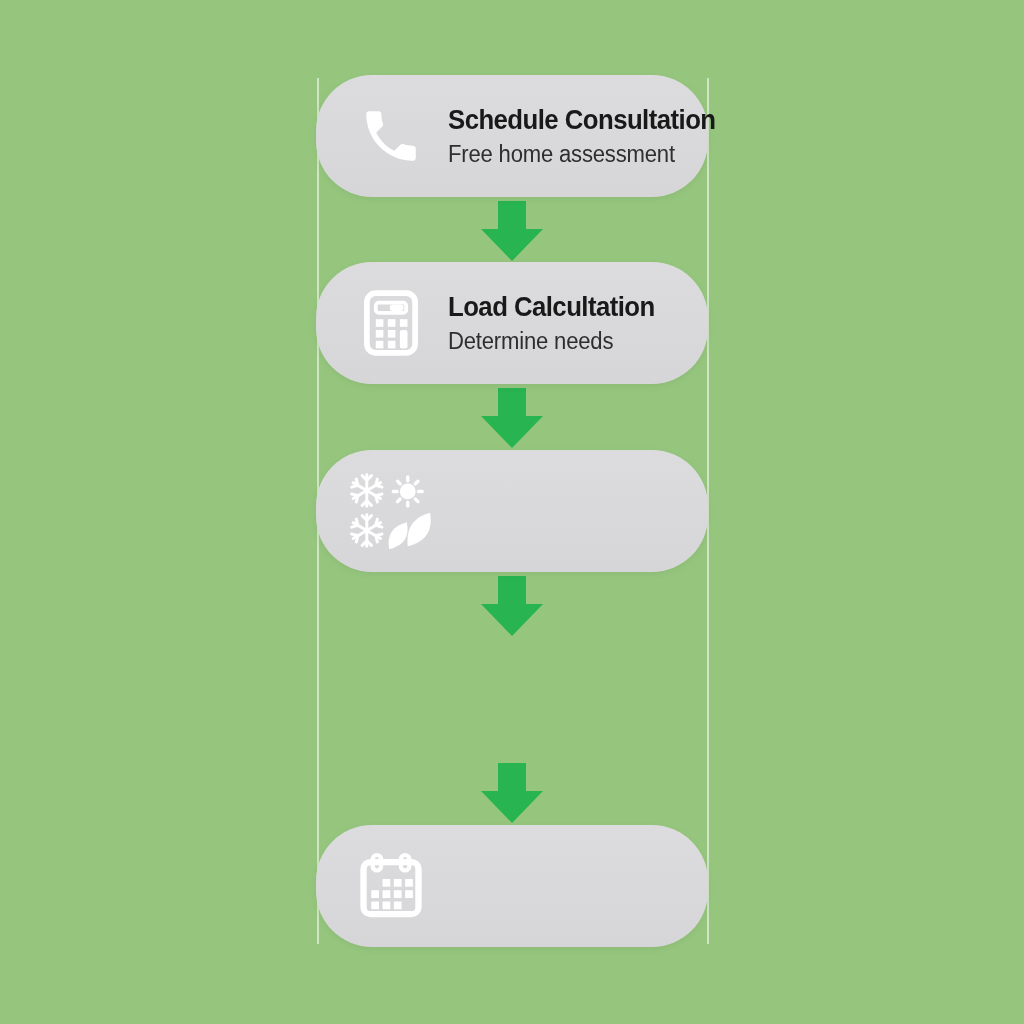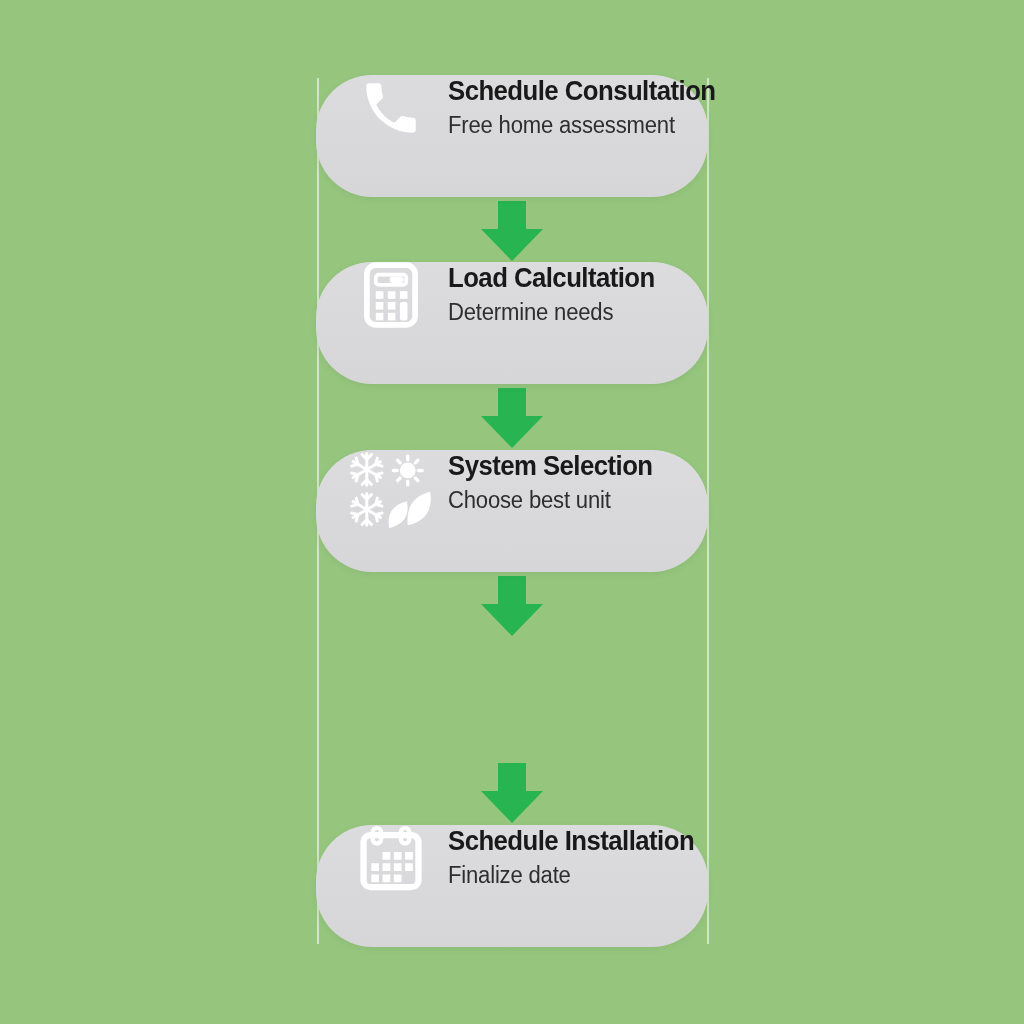--- a/index.html
+++ b/index.html
@@ -13,21 +13,21 @@
   .vline{
     position:absolute;top:78px;height:866px;width:2px;
     background:rgba(255,255,255,0.55);z-index:0;
   }
   .vline-left{left:317px;}
   .vline-right{left:707px;}
   .step{
     position:absolute;left:316px;width:392px;height:122px;
     background:linear-gradient(180deg,#dcdcde 0%,#d6d6d8 100%);
     border-radius:56px;
-    display:flex;align-items:flex-start;
+    display:flex;align-items:center;
     z-index:2;
     box-shadow:0 2px 6px rgba(60,90,50,0.10);
   }
   .icon-cell{
     width:86px;margin-left:32px;flex:0 0 auto;
     display:flex;align-items:center;justify-content:center;
   }
   .text-cell{margin-left:14px;flex:1;}
   .step-title{
     font-size:28px;font-weight:bold;color:#191919;
@@ -140,24 +140,20 @@
           <use href="#ray" transform="rotate(225)"></use>
           <use href="#ray" transform="rotate(270)"></use>
           <use href="#ray" transform="rotate(315)"></use>
         </g>
         <g>
           <path d="M44 84 Q40 61 63 55 Q68 78 44 84 Z" fill="#ffffff"></path>
           <path d="M64 81 Q61 52 88 45 Q93 74 64 81 Z" fill="#ffffff"></path>
         </g>
       </svg>
     </div>
-    <div class="text-cell">
-      <div class="step-title">System Selection</div>
-      <div class="step-subtitle">Choose best unit</div>
-    </div>
   </div>
 
   <div class="arrow" style="top:572px">
     <div class="arrow-stem"></div>
     <div class="arrow-head"></div>
   </div>
 
 
   <div class="arrow" style="top:759px">
     <div class="arrow-stem"></div>
@@ -175,19 +171,15 @@
         <rect x="32" y="19" width="5.5" height="5.5" fill="#ffffff"></rect>
         <rect x="8" y="27" width="5.5" height="5.5" fill="#ffffff"></rect>
         <rect x="16" y="27" width="5.5" height="5.5" fill="#ffffff"></rect>
         <rect x="24" y="27" width="5.5" height="5.5" fill="#ffffff"></rect>
         <rect x="32" y="27" width="5.5" height="5.5" fill="#ffffff"></rect>
         <rect x="8" y="35" width="5.5" height="5.5" fill="#ffffff"></rect>
         <rect x="16" y="35" width="5.5" height="5.5" fill="#ffffff"></rect>
         <rect x="24" y="35" width="5.5" height="5.5" fill="#ffffff"></rect>
       </svg>
     </div>
-    <div class="text-cell">
-      <div class="step-title">Schedule Installation</div>
-      <div class="step-subtitle">Finalize date</div>
-    </div>
   </div>
 
 </div>
 
 </body></html>

